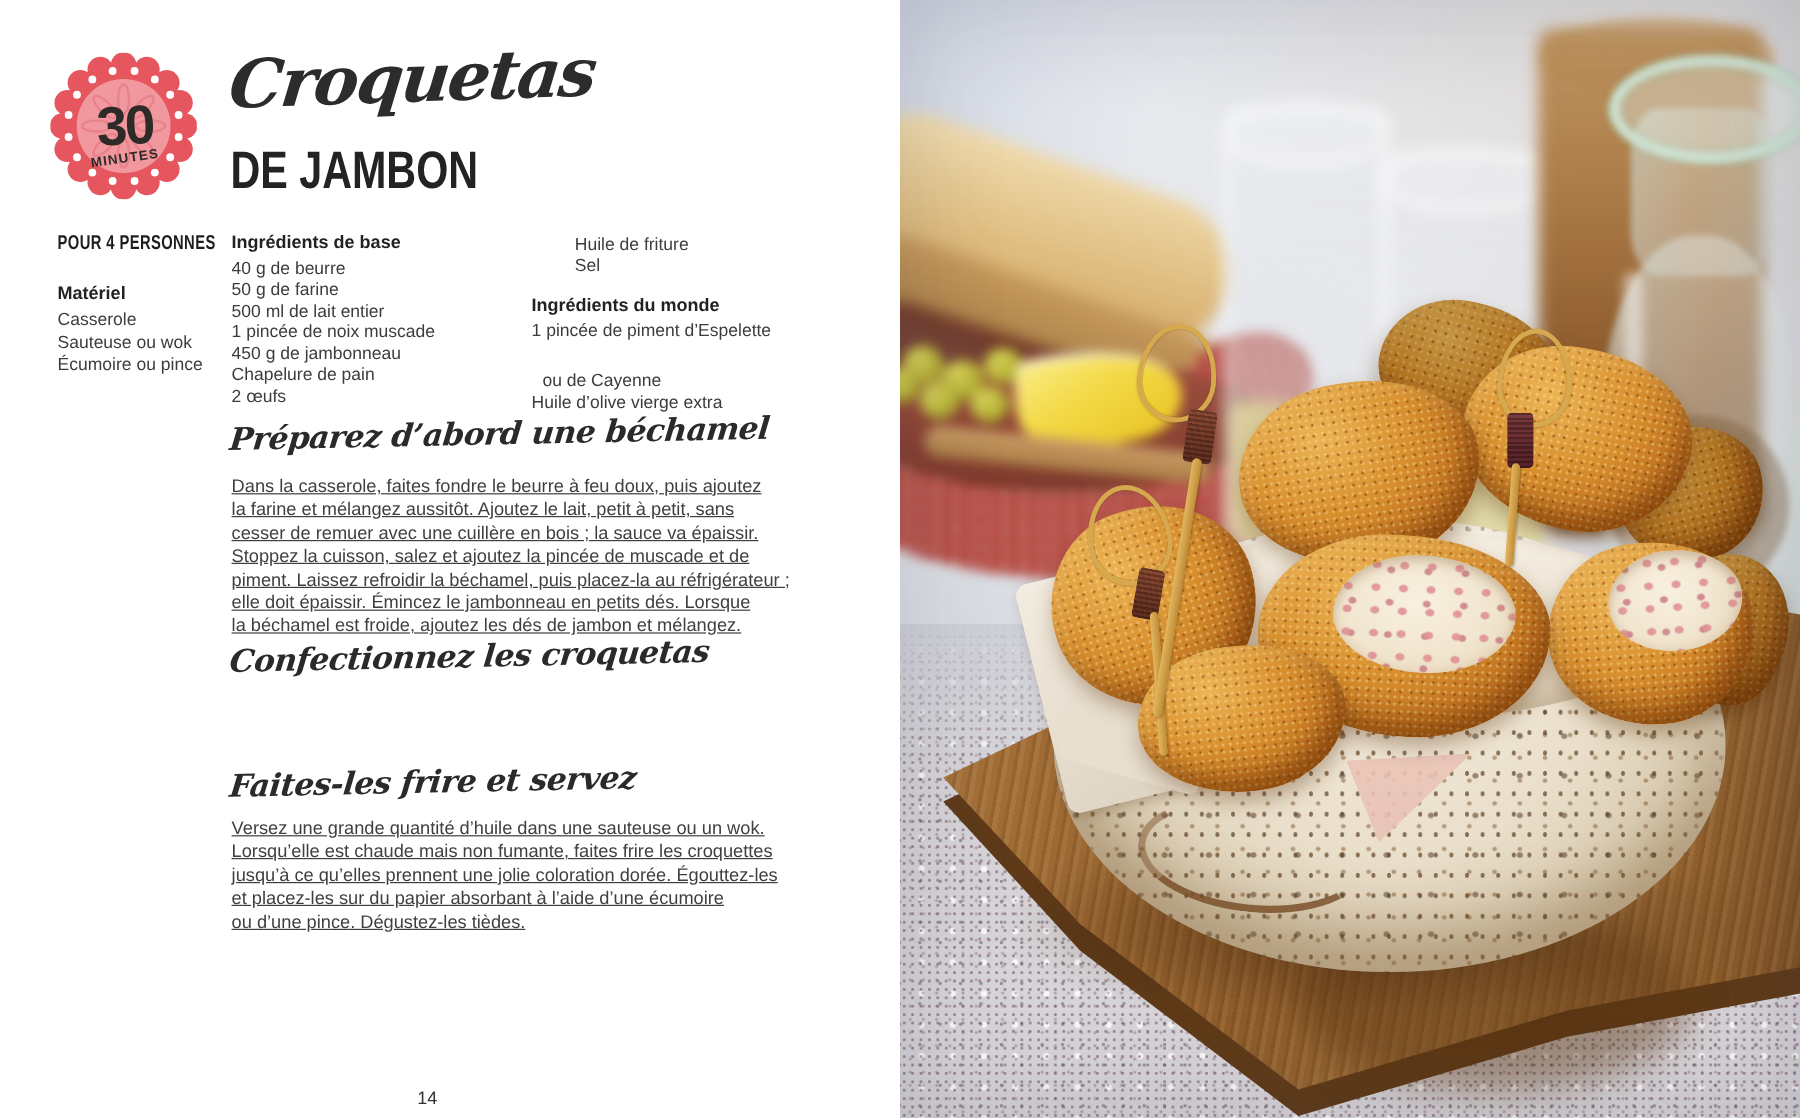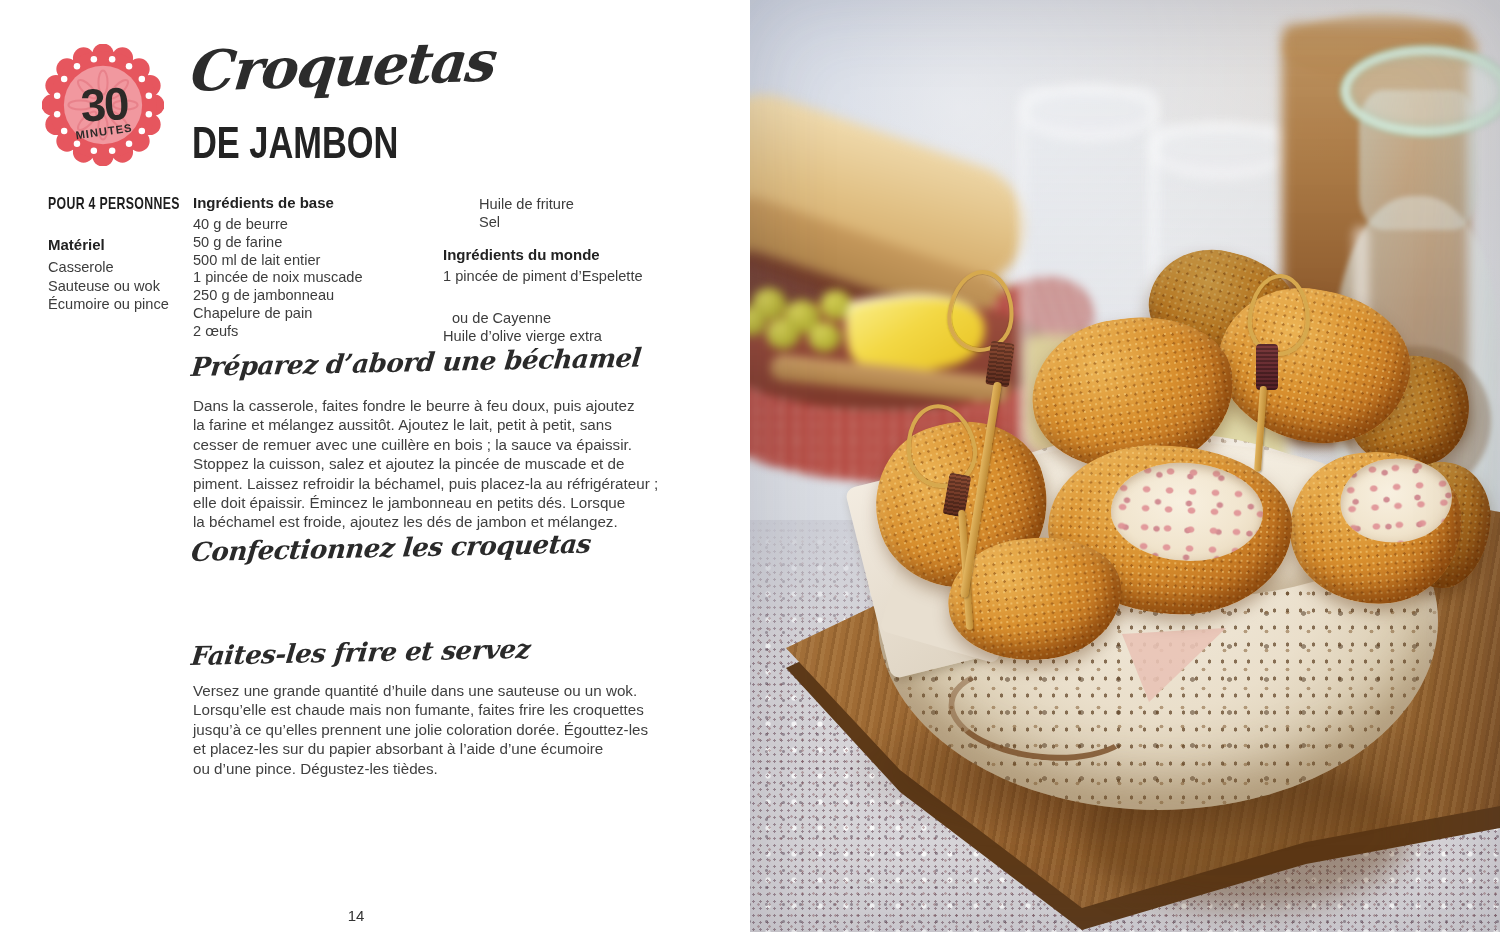--- a/index.html
+++ b/index.html
@@ -45,20 +45,21 @@
     position:absolute;left:190px;
     font-family:"DejaVu Serif", serif;font-style:italic;font-weight:700;
     font-size:26px;color:#2a2a2a;letter-spacing:-.5px;
     transform:skewX(-7deg) rotate(-1.2deg);transform-origin:0 100%;
     white-space:nowrap;
   }
   .step-body{
     position:absolute;left:193px;width:530px;
     font-size:15.2px;line-height:19.4px;color:#3f3f3f;
     white-space:pre-line;
+    text-decoration:underline;
   }
   .sh1{top:352px;} .sb1{top:396px;}
   .sh2{top:537px;} .sb2{top:579px;}
   .sh3{top:641px;} .sb3{top:681px;}
 
   .page-number{position:absolute;left:336px;top:907px;width:40px;text-align:center;
     font-size:15px;color:#333;}
 
   
   .photo{position:absolute;left:750px;top:0;width:750px;height:932px;overflow:hidden;background:#c9cfda;}
@@ -322,21 +323,21 @@
     <div class="item">Sauteuse ou wok</div>
     <div class="item">Écumoire ou pince</div>
   </div>
 
   <div class="col col2">
     <div class="head">Ingrédients de base</div>
     <div class="item">40 g de beurre</div>
     <div class="item">50 g de farine</div>
     <div class="item">500 ml de lait entier</div>
     <div class="item">1 pincée de noix muscade</div>
-    <div class="item">250 g de jambonneau</div>
+    <div class="item">450 g de jambonneau</div>
     <div class="item">Chapelure de pain</div>
     <div class="item">2 œufs</div>
   </div>
 
   <div class="col col3a">
     <div class="item">Huile de friture</div>
     <div class="item">Sel</div>
   </div>
 
   <div class="col col3b">

